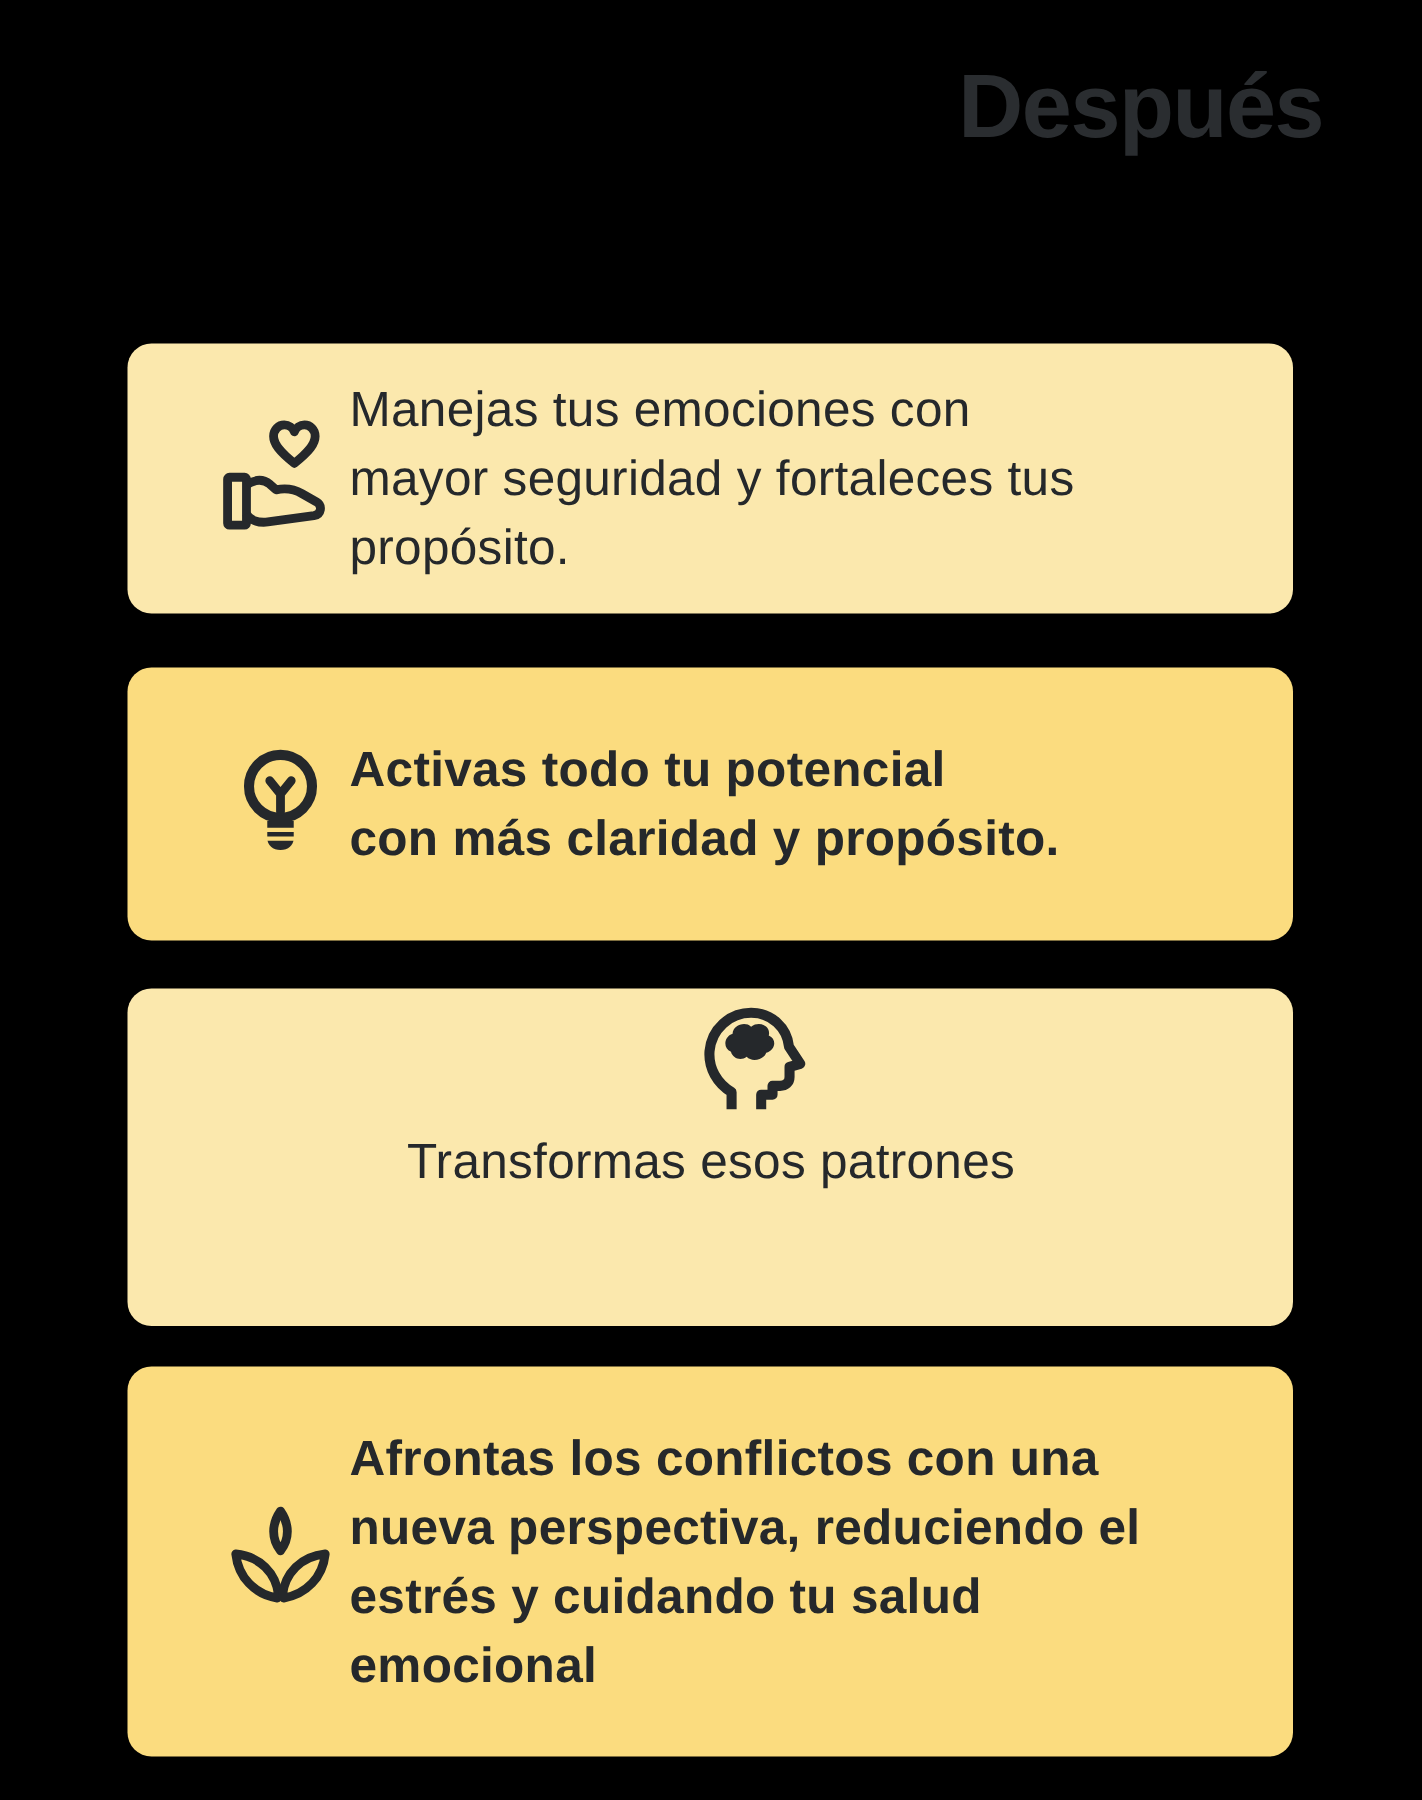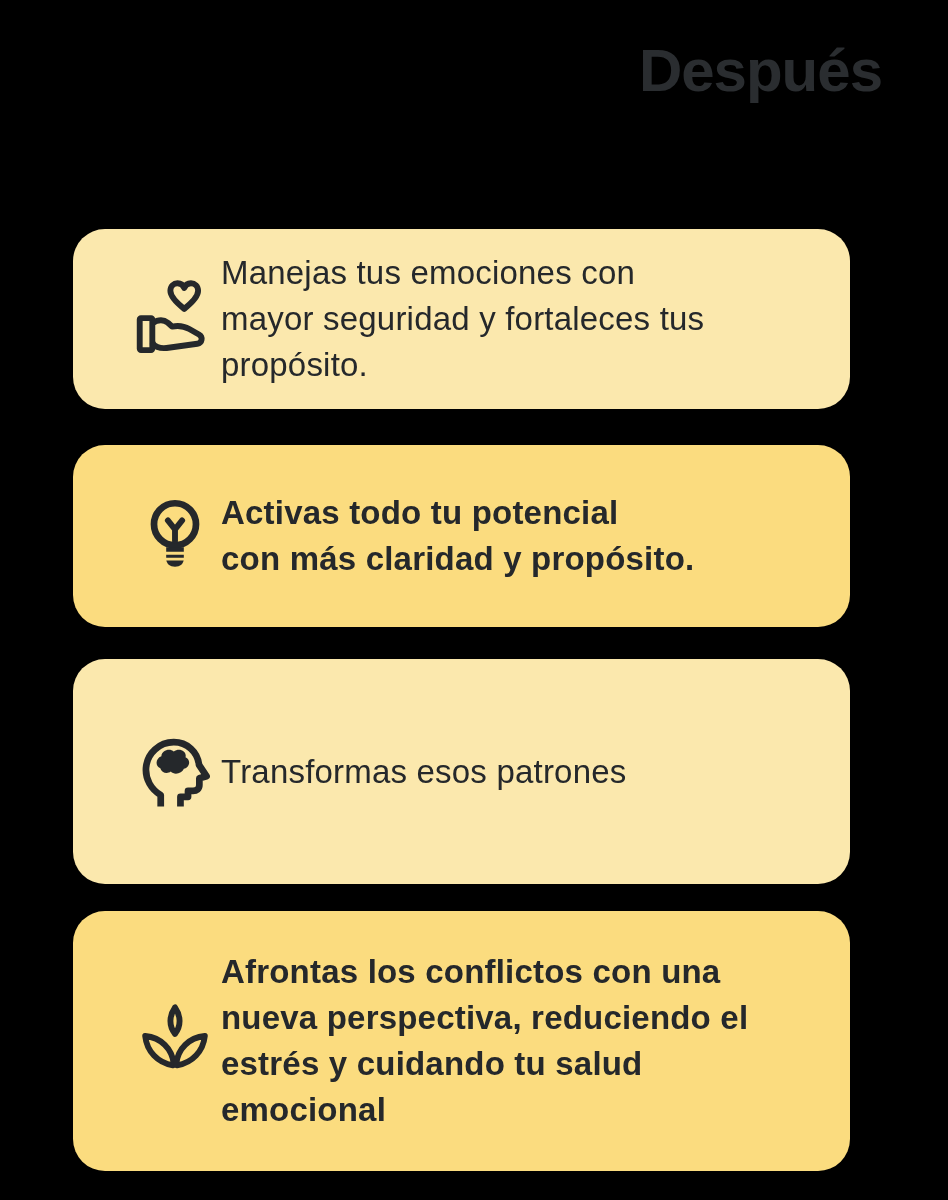--- a/index.html
+++ b/index.html
@@ -22,31 +22,31 @@
     top:36px;
     right:66px;
     font-size:60px;
     font-weight:700;
     letter-spacing:-1px;
     line-height:1.15;
     color:var(--title-ink);
   }
   .card{
     position:absolute;
-    left:73px;
+    left:85px;
     width:777px;
-    border-radius:32px;
+    border-radius:16px;
     display:flex;
     align-items:center;
   }
   .card--light{background:var(--card-light);}
   .card--dark{background:var(--card-dark);font-weight:bold;}
   #card-1{top:229px;height:180px;}
   #card-2{top:445px;height:182px;}
-  #card-3{top:659px;height:225px;}
+  #card-3{top:659px;height:225px;flex-direction:column;}
   #card-4{top:911px;height:260px;}
   .icon-box{
     flex:0 0 auto;
     width:90px;
     height:92px;
     margin-left:57px;
     display:flex;
     align-items:center;
     justify-content:center;
     color:var(--ink);

